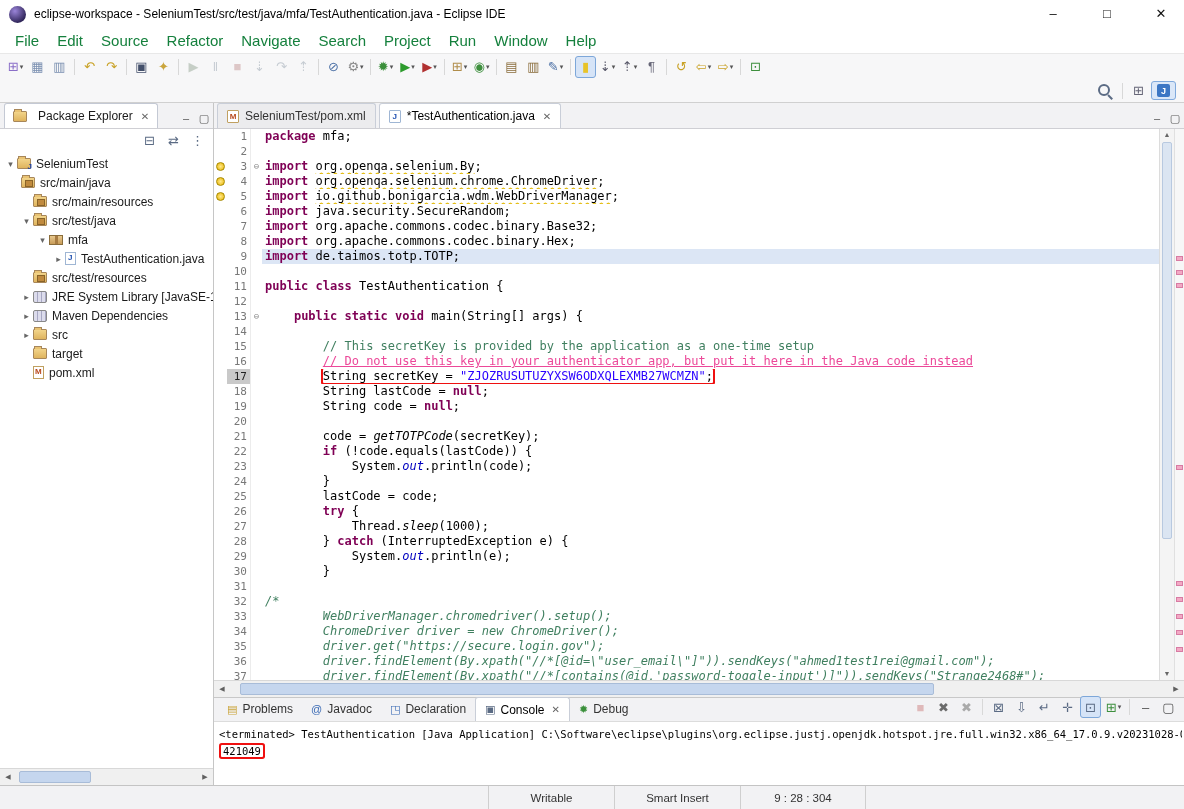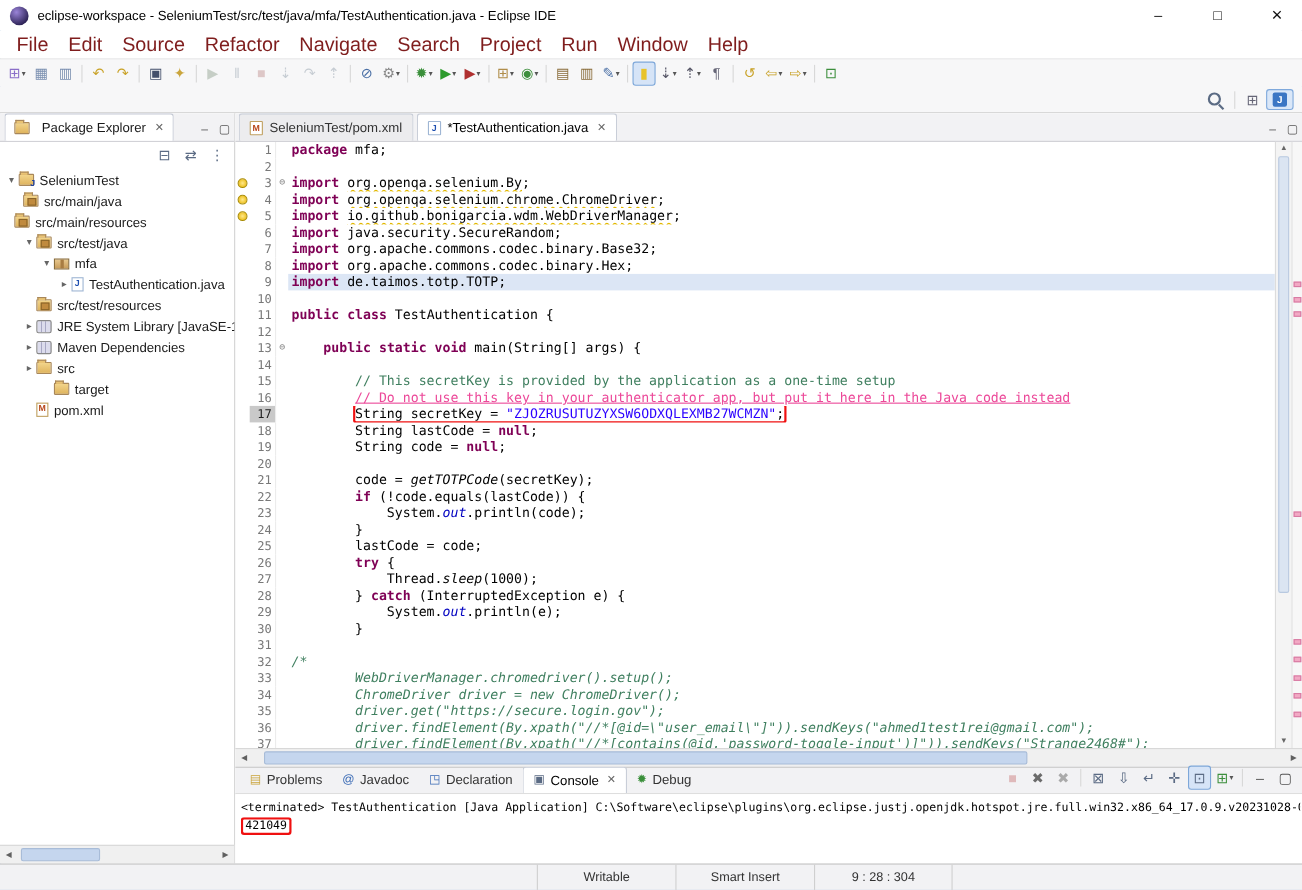--- a/index.html
+++ b/index.html
@@ -8,21 +8,21 @@
   .app { width:1184px; height:809px; box-shadow: inset 0 0 0 1px #8fb0d4; display:flex; flex-direction:column; background:#fff; }
 
   
   .titlebar { height:28px; flex:none; display:flex; align-items:center; gap:8px; padding-left:9px; background:#fff; }
   .logo { width:17px; height:17px; border-radius:50%; background: radial-gradient(circle at 35% 30%, #9a84d8, #2c2255 75%); flex:none; }
   .title-text { font-size:12px; color:#000; white-space:nowrap; }
   .win-spacer { flex:1; }
   .win-btn { width:46px; height:28px; line-height:28px; text-align:center; font-size:13px; color:#111; }
   
   .menubar { height:25px; flex:none; display:flex; align-items:center; padding-left:6px; background:#fff; }
-  .menu-item { padding:3px 9px; font-size:18px; color:#7f1d1d; }
+  .menu-item { padding:3px 9px; font-size:15px; color:#15803d; }
   
   .toolbar { height:26px; flex:none; display:flex; align-items:center; gap:1px; padding:0 5px; background:#f7f7f8; border-top:1px solid #e8e8e8; }
   .tb-btn { height:22px; min-width:21px; display:inline-flex; align-items:center; justify-content:center; border:1px solid transparent; border-radius:3px; padding:0 1px; }
   .tb-btn.active { background:#d6e4f7; border-color:#7da7d9; }
   .tb-btn.disabled { opacity:.55; }
   .tb-glyph { font-size:13px; line-height:1; }
   .dd { font-size:7px; color:#555; margin-left:1px; }
   .tb-sep { width:1px; height:16px; background:#d8d8d8; margin:0 3px; flex:none; }
   .toolbar2 { height:24px; flex:none; display:flex; align-items:center; justify-content:flex-end; gap:7px; padding-right:8px; background:#f7f7f8; border-bottom:1px solid #d0d0d0; }
   .mag { width:15px; height:15px; position:relative; display:inline-block; }
@@ -296,21 +296,21 @@
           <div class="tree-row" style="padding-left: 4px;">
             <span class="arrow">▾</span>
             <span class="ticon i-java-project"></span>
             <span class="tlabel">SeleniumTest</span>
           </div>
           <div class="tree-row" style="padding-left: 8px;">
             <span class="arrow"></span>
             <span class="ticon i-src-folder"></span>
             <span class="tlabel">src/main/java</span>
           </div>
-          <div class="tree-row" style="">
+          <div class="tree-row" style="padding-left: 20px;">
             <span class="arrow"></span>
             <span class="ticon i-src-folder"></span>
             <span class="tlabel">src/main/resources</span>
           </div>
           <div class="tree-row" style="padding-left: 20px;">
             <span class="arrow">▾</span>
             <span class="ticon i-src-folder"></span>
             <span class="tlabel">src/test/java</span>
           </div>
           <div class="tree-row" style="padding-left: 36px;">
@@ -336,21 +336,21 @@
           <div class="tree-row" style="padding-left: 20px;">
             <span class="arrow">▸</span>
             <span class="ticon i-library"></span>
             <span class="tlabel">Maven Dependencies</span>
           </div>
           <div class="tree-row" style="padding-left: 20px;">
             <span class="arrow">▸</span>
             <span class="ticon i-folder"></span>
             <span class="tlabel">src</span>
           </div>
-          <div class="tree-row" style="padding-left: 36px;">
+          <div class="tree-row" style="padding-left: 20px;">
             <span class="arrow"></span>
             <span class="ticon i-folder"></span>
             <span class="tlabel">target</span>
           </div>
           <div class="tree-row" style="padding-left: 20px;">
             <span class="arrow"></span>
             <span class="ticon i-maven-file"></span>
             <span class="tlabel">pom.xml</span>
           </div>
         </div>

